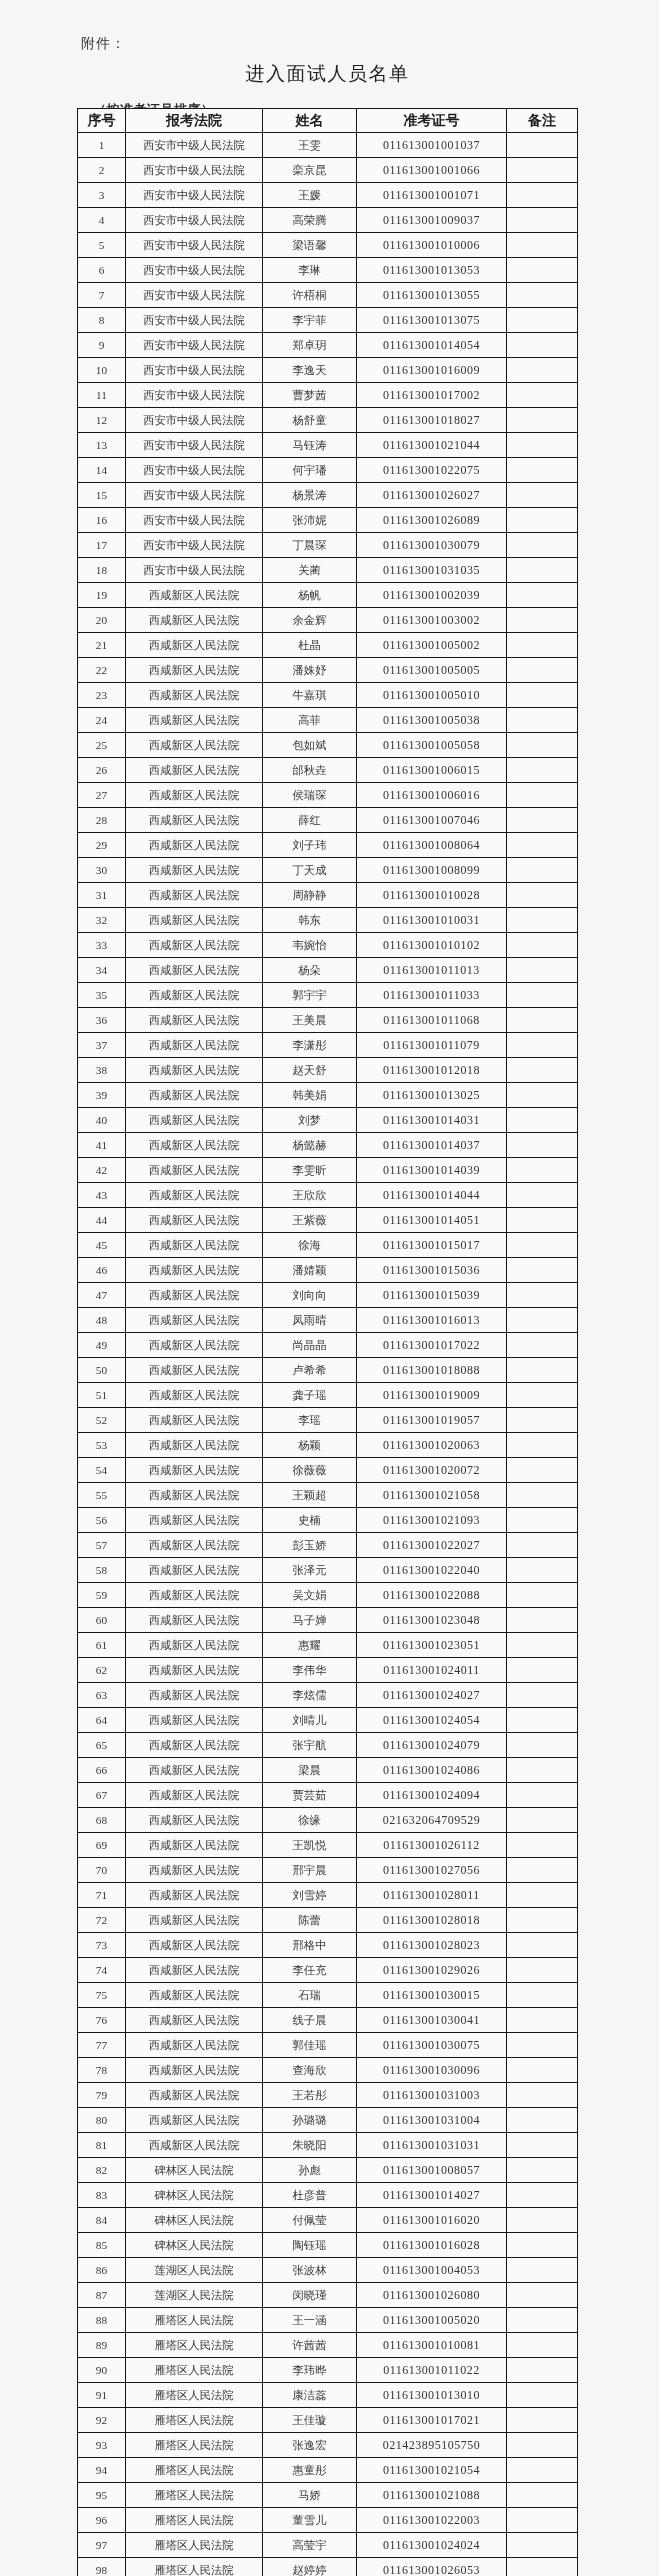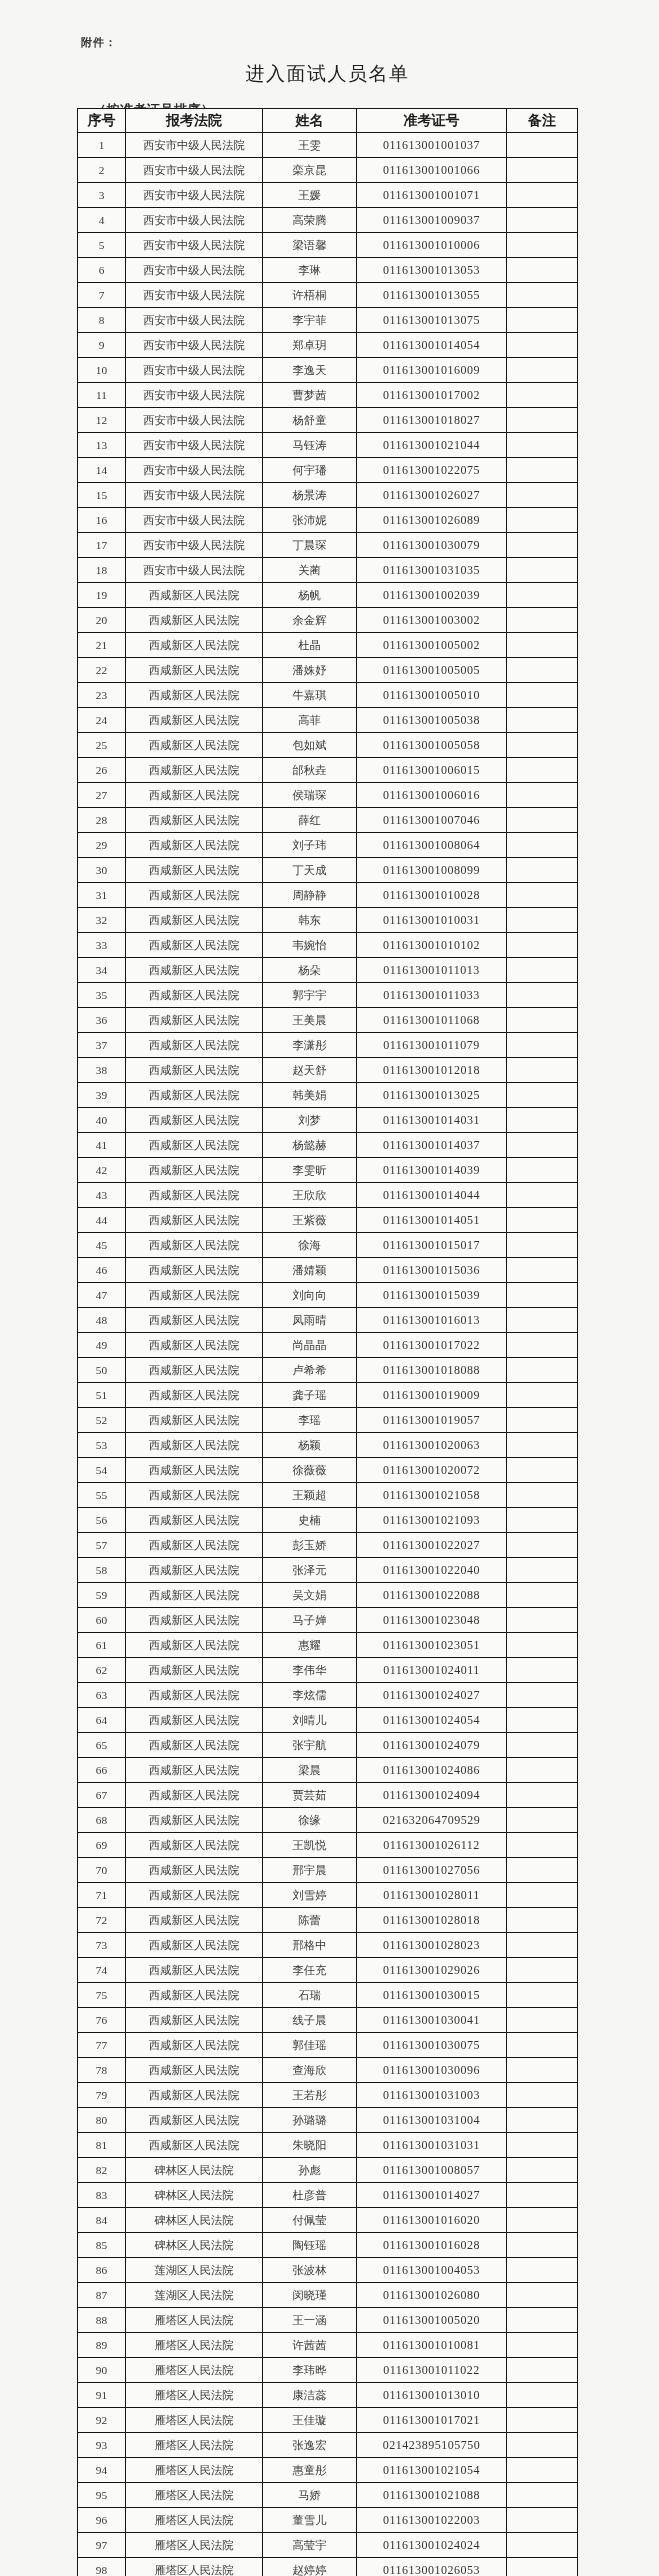--- a/index.html
+++ b/index.html
@@ -9,21 +9,21 @@
     font-family:"Liberation Serif","DejaVu Serif",serif;
     color:#2b2b2b;
     position:relative;
   }
   .page{
     position:absolute;left:0;top:0;width:659px;height:2964px;
     background:#f6f6f4;
   }
   .attachment{
     position:absolute;left:81px;top:35px;
-    font-size:11px;font-weight:bold;color:#333;
+    font-size:14px;font-weight:normal;color:#333;
     letter-spacing:1px;
   }
   .title{
     position:absolute;left:77px;top:61px;width:501px;
     text-align:center;font-size:19px;font-weight:normal;color:#1f1f1f;
     letter-spacing:1.5px;margin:0;
   }
   .subtitle{
     position:absolute;left:77px;top:85px;width:501px;
     font-size:13px;font-weight:bold;color:#2a2a2a;

